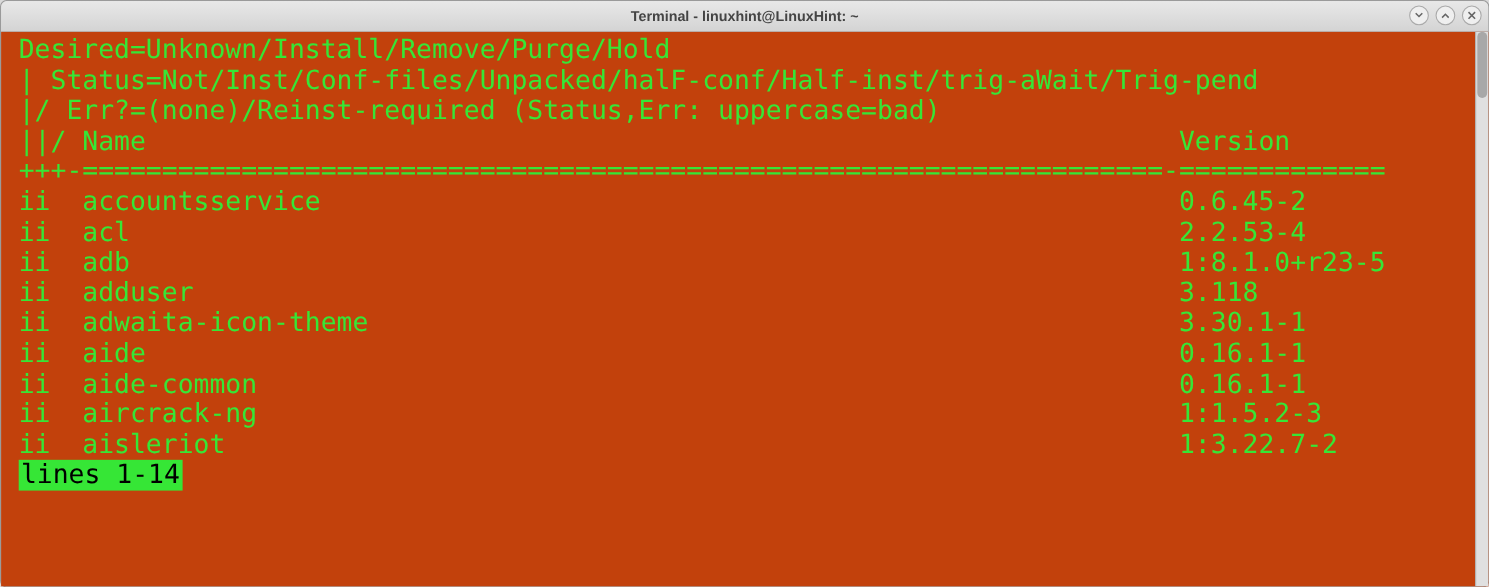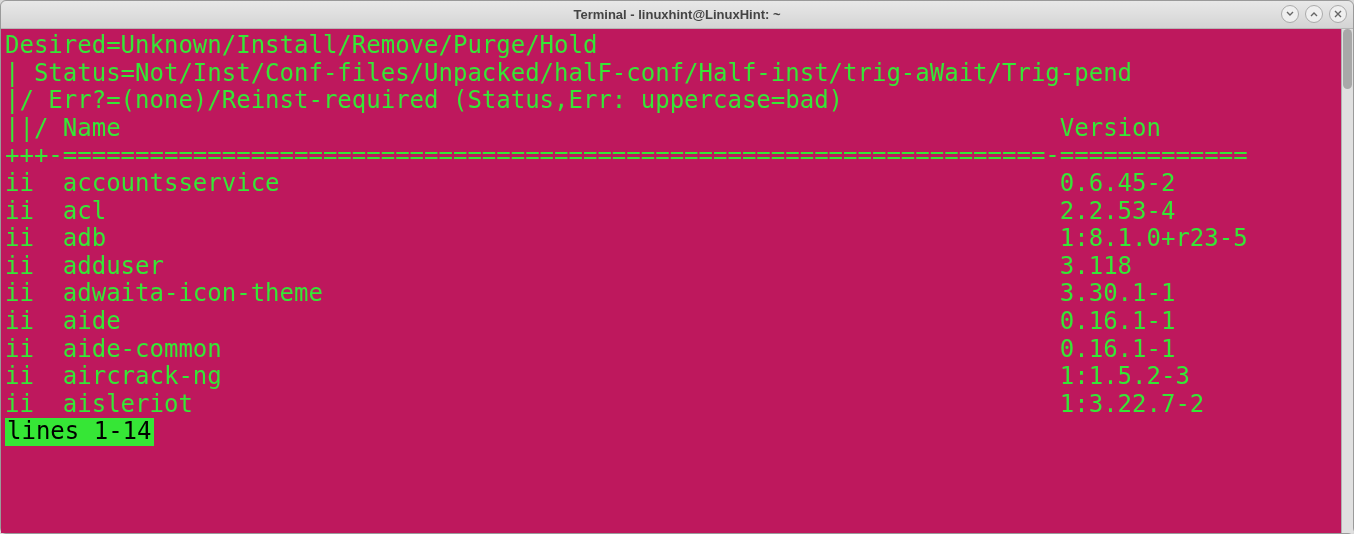--- a/index.html
+++ b/index.html
@@ -50,23 +50,24 @@
     border: 1px solid #aaa;
     display: flex;
     align-items: center;
     justify-content: center;
     font-size: 10px;
     color: #555;
     cursor: pointer;
   }
   .terminal {
     flex: 1;
-    background: #be185d;
+    background: #c2410c;
     position: relative;
     overflow: hidden;
+    padding-left: 12px;
   }
   .term-content {
     font-family: "DejaVu Sans Mono", "Liberation Mono", monospace;
     font-size: 24px;
     line-height: 1.15;
     color: #36e636;
     padding: 3px 4px;
     white-space: pre;
   }
   .line { display: block; }

